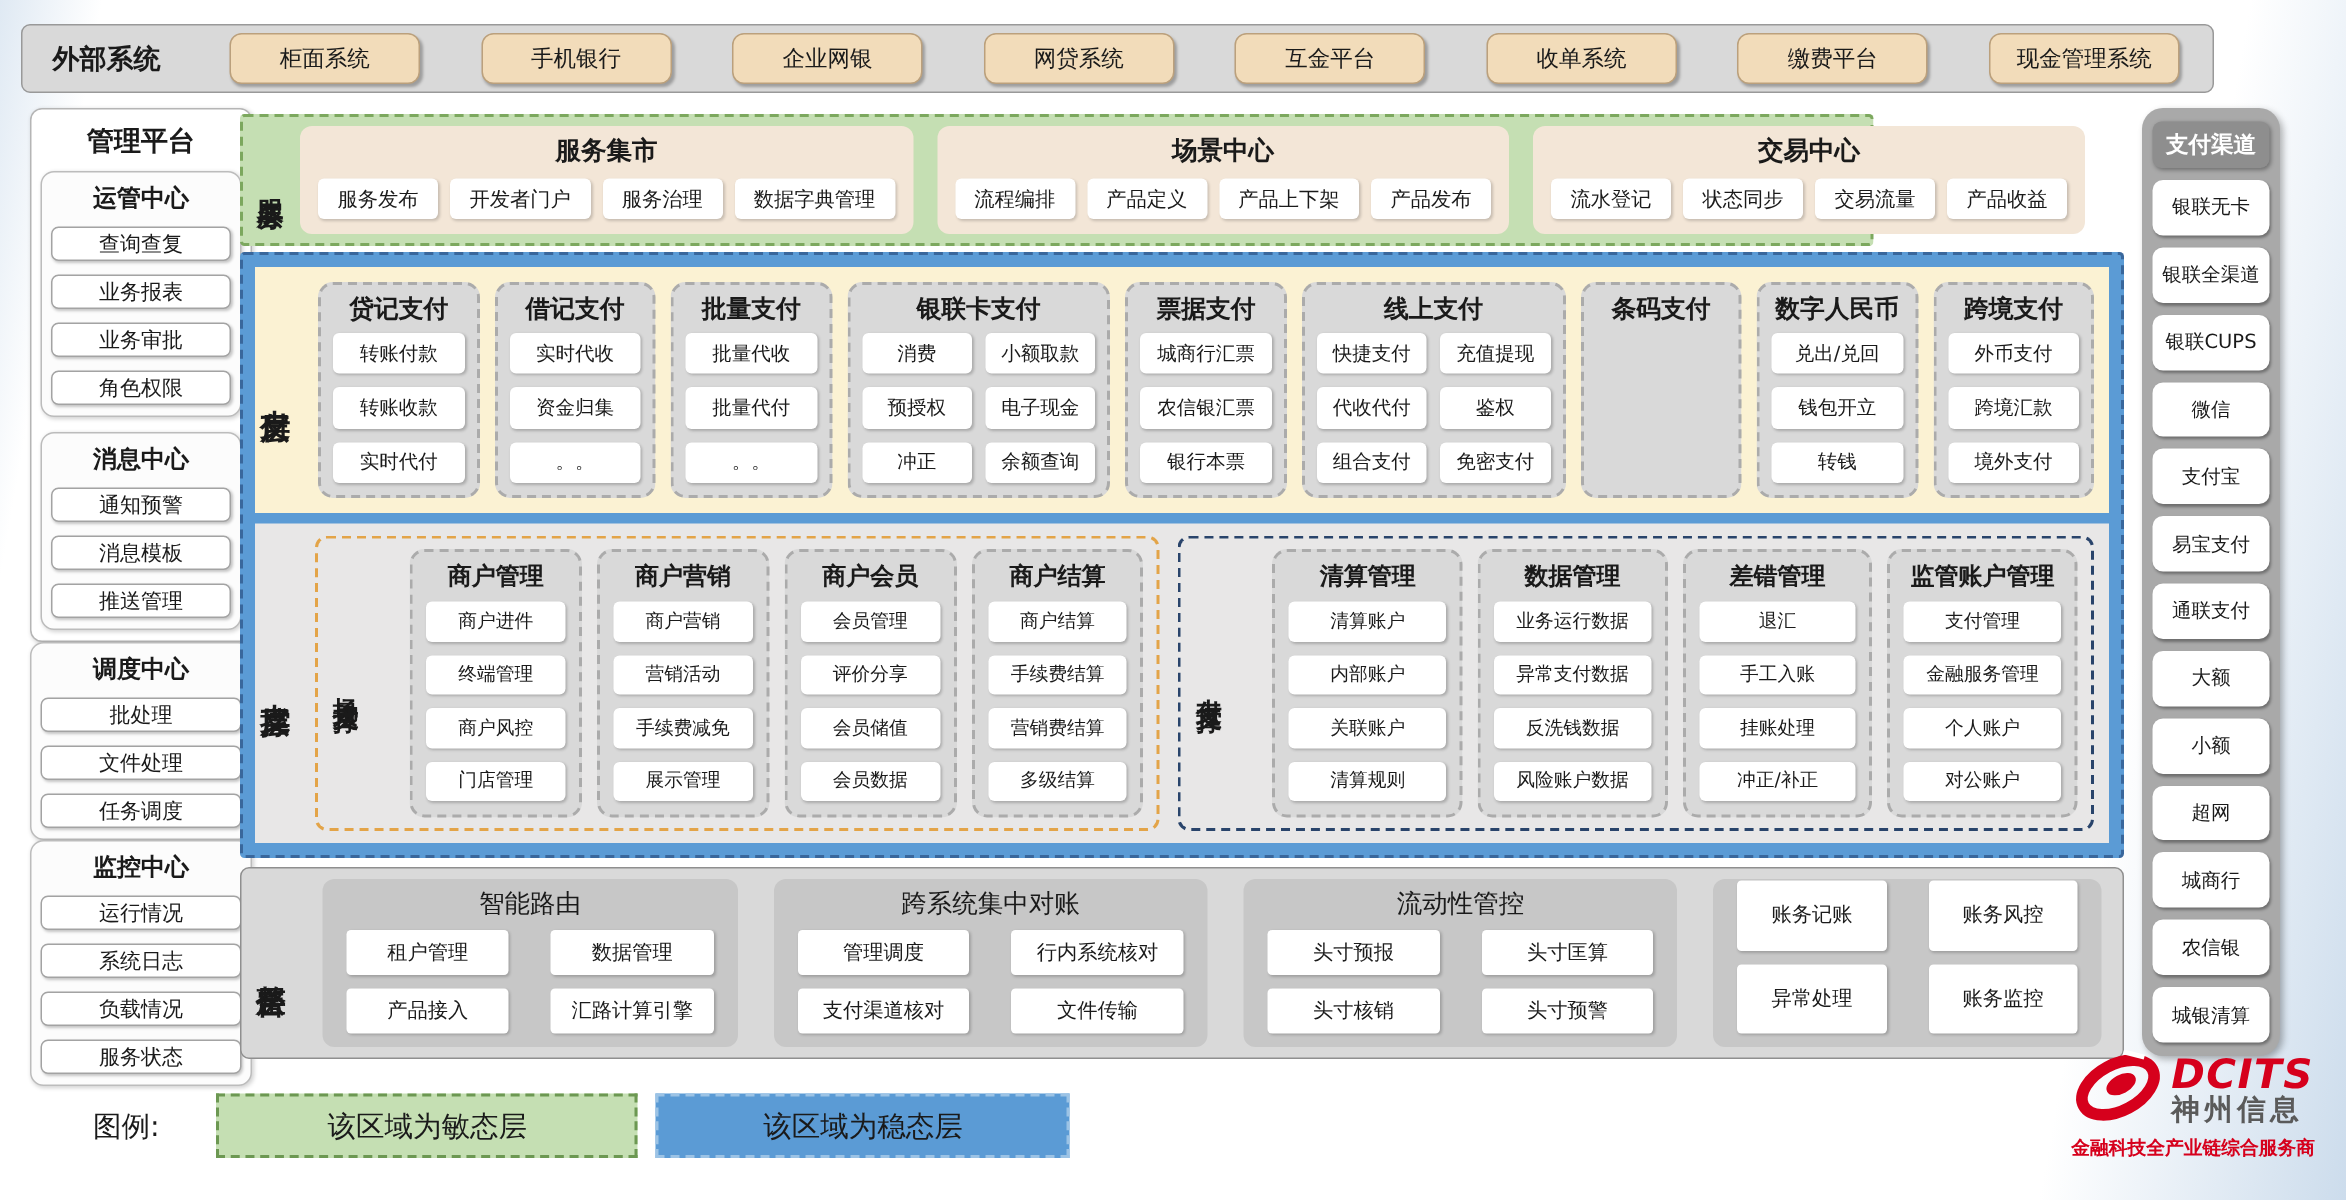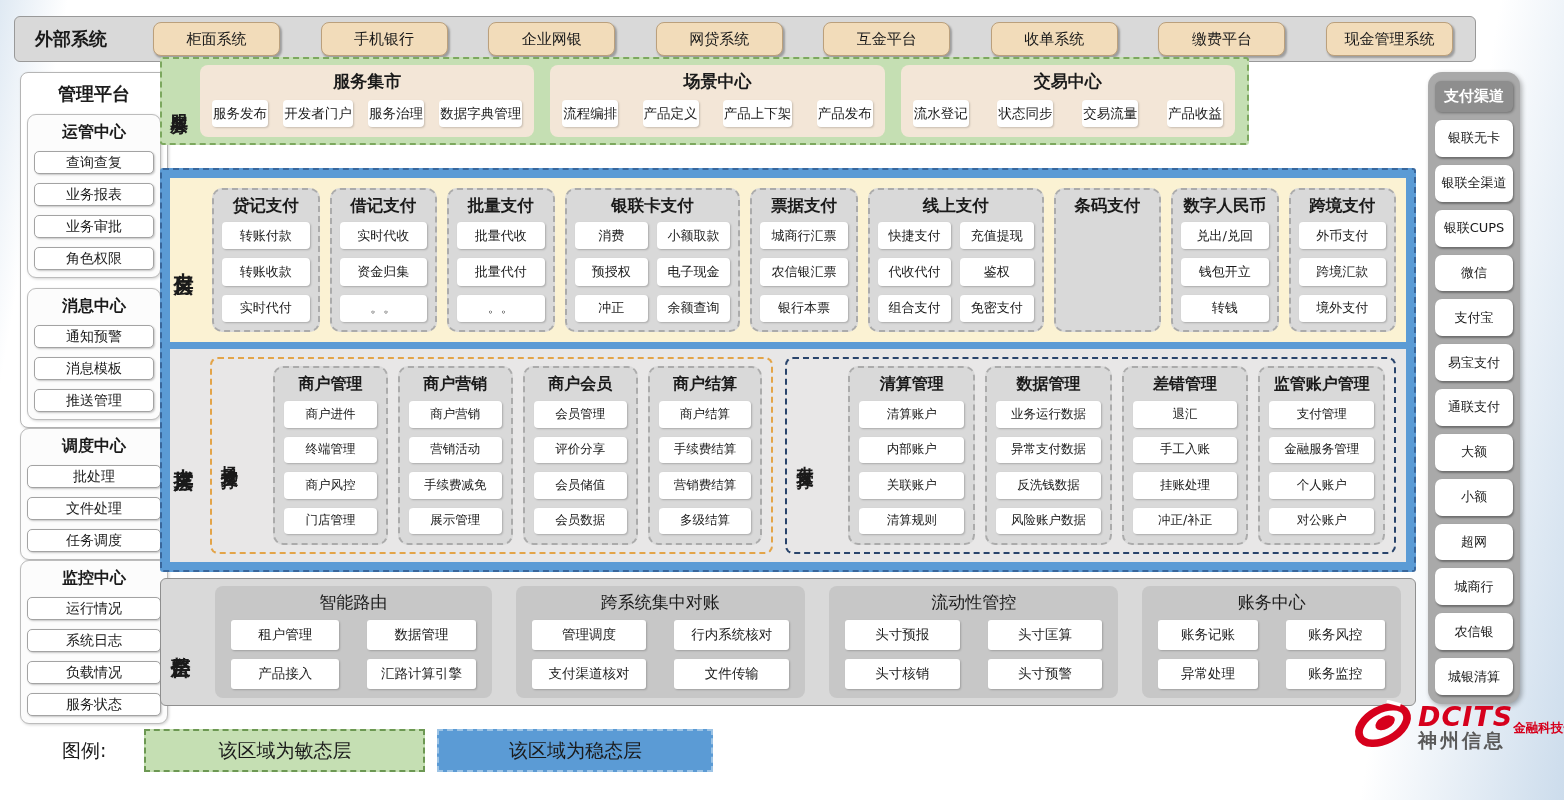--- a/index.html
+++ b/index.html
@@ -32,30 +32,30 @@
   .sb-items { display:flex; flex-direction:column; gap:9px; }
   .sb-btn { background:#fff; border:1px solid #a3a3a3; border-radius:5px; height:23px;
     display:flex; align-items:center; justify-content:center; font-size:14px;
     box-shadow:1px 1px 2px rgba(0,0,0,.22); }
 
   
   .vlabel { writing-mode:vertical-lr; text-orientation:upright; font-weight:bold;
     line-height:1; letter-spacing:3px; flex:none; text-align:center; }
 
   
-  .service-layer { position:absolute; left:160px; top:57px; width:1089px; height:88px;
+  .service-layer { position:absolute; left:160px; top:76px; width:1089px; height:88px;
     background:#c5dfb3; border:2.5px dashed #7ca85e; border-radius:3px;
     display:flex; align-items:center; padding:6px 12px 6px 8px; gap:12px; }
   .service-layer .vlabel { font-size:18px; letter-spacing:1px; }
   .svc-groups { flex:1; display:flex; gap:16px; height:100%; }
   .svc-group { flex:1; background:#f3e6d7; border-radius:8px; display:flex; flex-direction:column;
     padding:3px 12px 7px; }
   .svc-title { font-weight:bold; font-size:17px; text-align:center; padding:2px 0 4px; }
   .svc-items { flex:1; display:flex; justify-content:space-between; align-items:center; gap:8px; }
-  .svc-btn { background:#fff; border-radius:4px; height:27px; padding:0 1px;
+  .svc-btn { background:#fff; border-radius:4px; height:27px; padding:0 13px;
     display:flex; align-items:center; justify-content:center; font-size:13.5px;
     box-shadow:1px 1px 2px rgba(0,0,0,.18); white-space:nowrap; }
 
   
   .blue-wrap { position:absolute; left:160px; top:168px; width:1256px; height:404px;
     background:#5b9bd5; border:2.5px dashed #39679c; border-radius:3px;
     padding:8px; display:flex; flex-direction:column; gap:7px; }
 
   
   .pay-layer { flex:0 0 164px; background:#fbf2d3; display:flex; align-items:center;
@@ -120,21 +120,21 @@
 
   
   .legend { position:absolute; left:62px; top:729px; display:flex; align-items:center; }
   .legend-label { font-size:19px; margin-right:38px; }
   .legend-agile { width:281px; height:43px; background:#c5dfb3; border:2.5px dashed #6c9852;
     display:flex; align-items:center; justify-content:center; font-size:19px; margin-right:12px; }
   .legend-stable { width:276px; height:43px; background:#5b9bd5; border:2.5px dashed #9cc3e5;
     display:flex; align-items:center; justify-content:center; font-size:19px; }
 
   
-  .logo { position:absolute; right:24px; top:700px; width:188px; display:flex; flex-direction:row;
+  .logo { position:absolute; right:8px; top:700px; width:188px; display:flex; flex-direction:column;
     align-items:center; }
   .logo-row { display:flex; align-items:center; gap:4px; }
   .logo-texts { display:flex; flex-direction:column; line-height:1.05; }
   .logo-brand { color:#d6001c; font-weight:bold; font-style:italic; font-size:27px; letter-spacing:1px; }
   .logo-company { color:#5a5a5a; font-weight:bold; font-size:19px; letter-spacing:3px; }
   .logo-tagline { color:#d6001c; font-weight:bold; font-size:12.5px; margin-top:3px; white-space:nowrap; }
 </style>
 </head>
 <body>
 
@@ -471,21 +471,20 @@
         <div class="int-title">流动性管控</div>
         <div class="int-items">
 
         <div class="int-btn">头寸预报</div>
             <div class="int-btn">头寸匡算</div>
             <div class="int-btn">头寸核销</div>
             <div class="int-btn">头寸预警</div>
           </div>
       </div>
         <div class="int-group">
-        <div class="int-title">账务中心</div>
         <div class="int-items">
 
         <div class="int-btn">账务记账</div>
             <div class="int-btn">账务风控</div>
             <div class="int-btn">异常处理</div>
             <div class="int-btn">账务监控</div>
           </div>
       </div>
       </div>
   </div>

